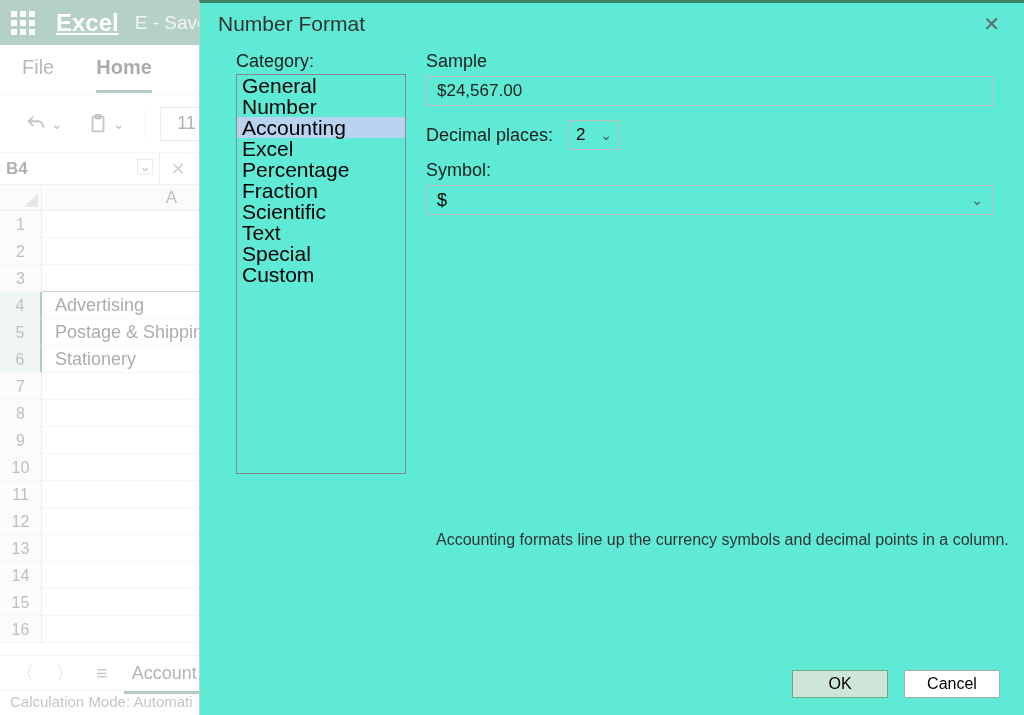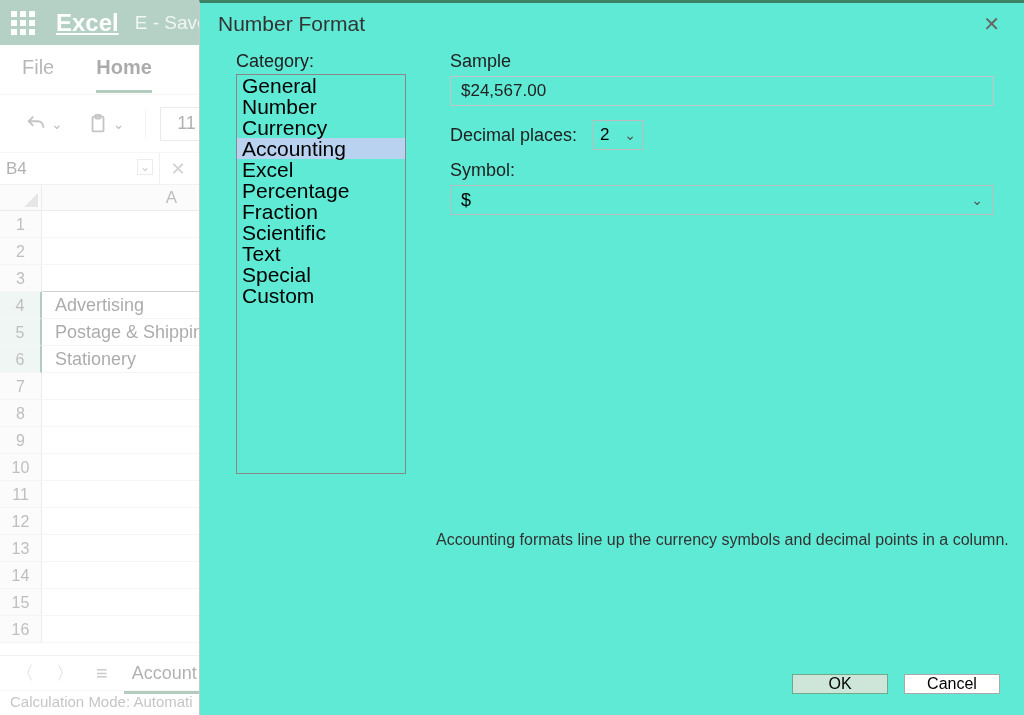--- a/index.html
+++ b/index.html
@@ -86,20 +86,21 @@
     border-bottom: 1px solid #d9d9d9;
   }
   .name-box {
     width: 160px;
     border-right: 1px solid #d9d9d9;
     position: relative;
     display: flex; align-items: center;
     padding-left: 6px;
     font-size: 17px;
     color: #333;
+    font-weight: bold;
   }
   .name-box .dd { position: absolute; right: 6px; top: 6px; color: #777; font-size: 12px; border: 1px solid #ccc; width:16px; height:16px; display:flex; align-items:center; justify-content:center; }
   .fx-cancel {
     width: 36px;
     display: flex; align-items: center; justify-content: center;
     color: #888;
     font-size: 18px;
   }
 
   
@@ -218,21 +219,21 @@
     align-items: center;
     height: 42px;
     padding: 0 18px;
   }
   .dlg-title { font-size: 21px; color: #333; flex: 1; }
   .dlg-close { font-size: 20px; color: #666; cursor: pointer; padding: 4px 6px; }
   .dlg-body {
     flex: 1;
     display: flex;
     padding: 6px 30px 0 36px;
-    gap: 44px;
+    gap: 20px;
   }
   .cat-col { width: 170px; }
   .cat-label { font-size: 18px; margin-bottom: 2px; color: #222; }
   .cat-list {
     border: 1px solid #888;
     height: 400px;
     font-size: 21px;
     overflow: auto;
   }
   .cat-item {
@@ -281,21 +282,21 @@
   .dlg-foot {
     height: 62px;
     display: flex;
     justify-content: flex-end;
     align-items: center;
     gap: 16px;
     padding-right: 24px;
   }
   .btn {
     width: 96px;
-    height: 20px;
+    height: 28px;
     border: 1px solid #aaa;
     background: #fff;
     font-size: 16px;
     cursor: pointer;
   }
   .btn.primary {
     background: #cde6d9;
     border: 1px solid #6faa88;
   }
 </style>
@@ -440,21 +441,20 @@
   <div class="dlg-head">
     <div class="dlg-title">Number Format</div>
     <div class="dlg-close">✕</div>
   </div>
   <div class="dlg-body">
     <div class="cat-col">
       <div class="cat-label">Category:</div>
       <div class="cat-list" id="cat-list">
           <div class="cat-item">General</div>
           <div class="cat-item">Number</div>
-          <div class="cat-item">Currency</div>
           <div class="cat-item sel">Accounting</div>
           <div class="cat-item">Excel</div>
           <div class="cat-item">Percentage</div>
           <div class="cat-item">Fraction</div>
           <div class="cat-item">Scientific</div>
           <div class="cat-item">Text</div>
           <div class="cat-item">Special</div>
           <div class="cat-item">Custom</div>
         </div>
     </div>

